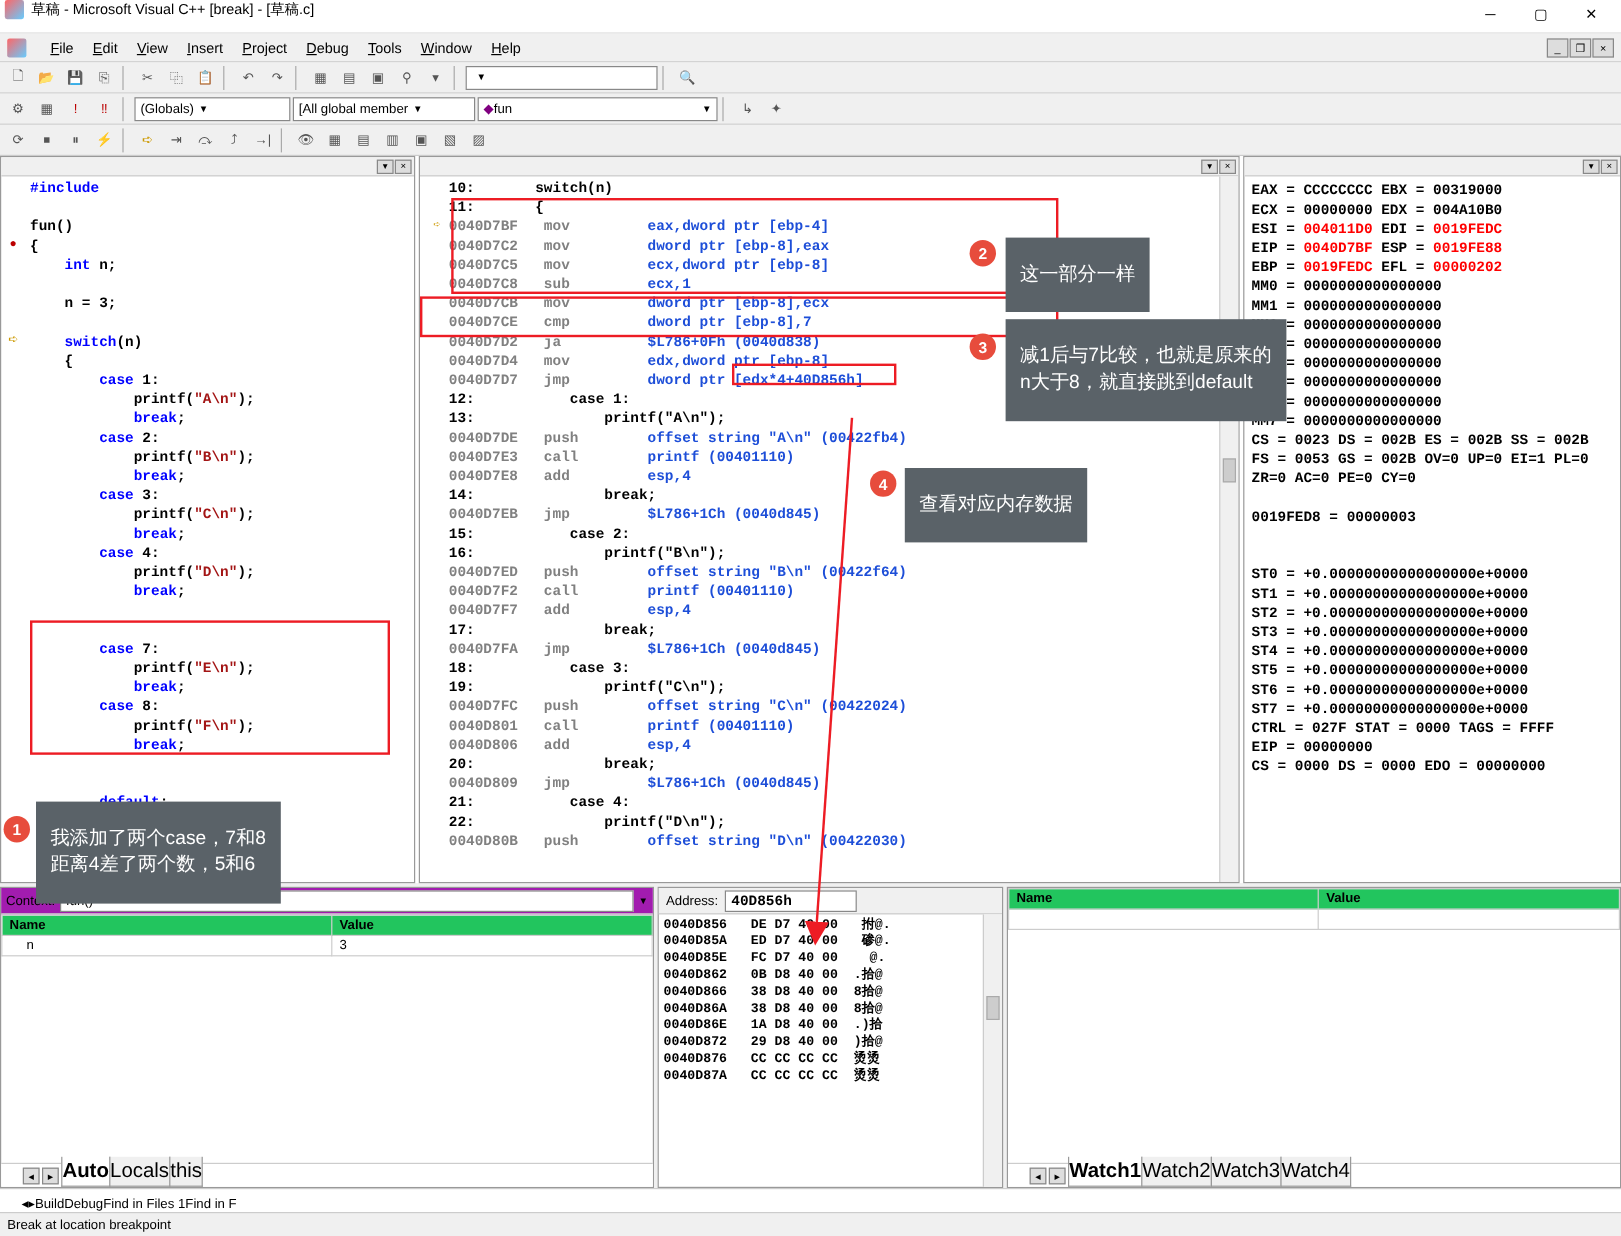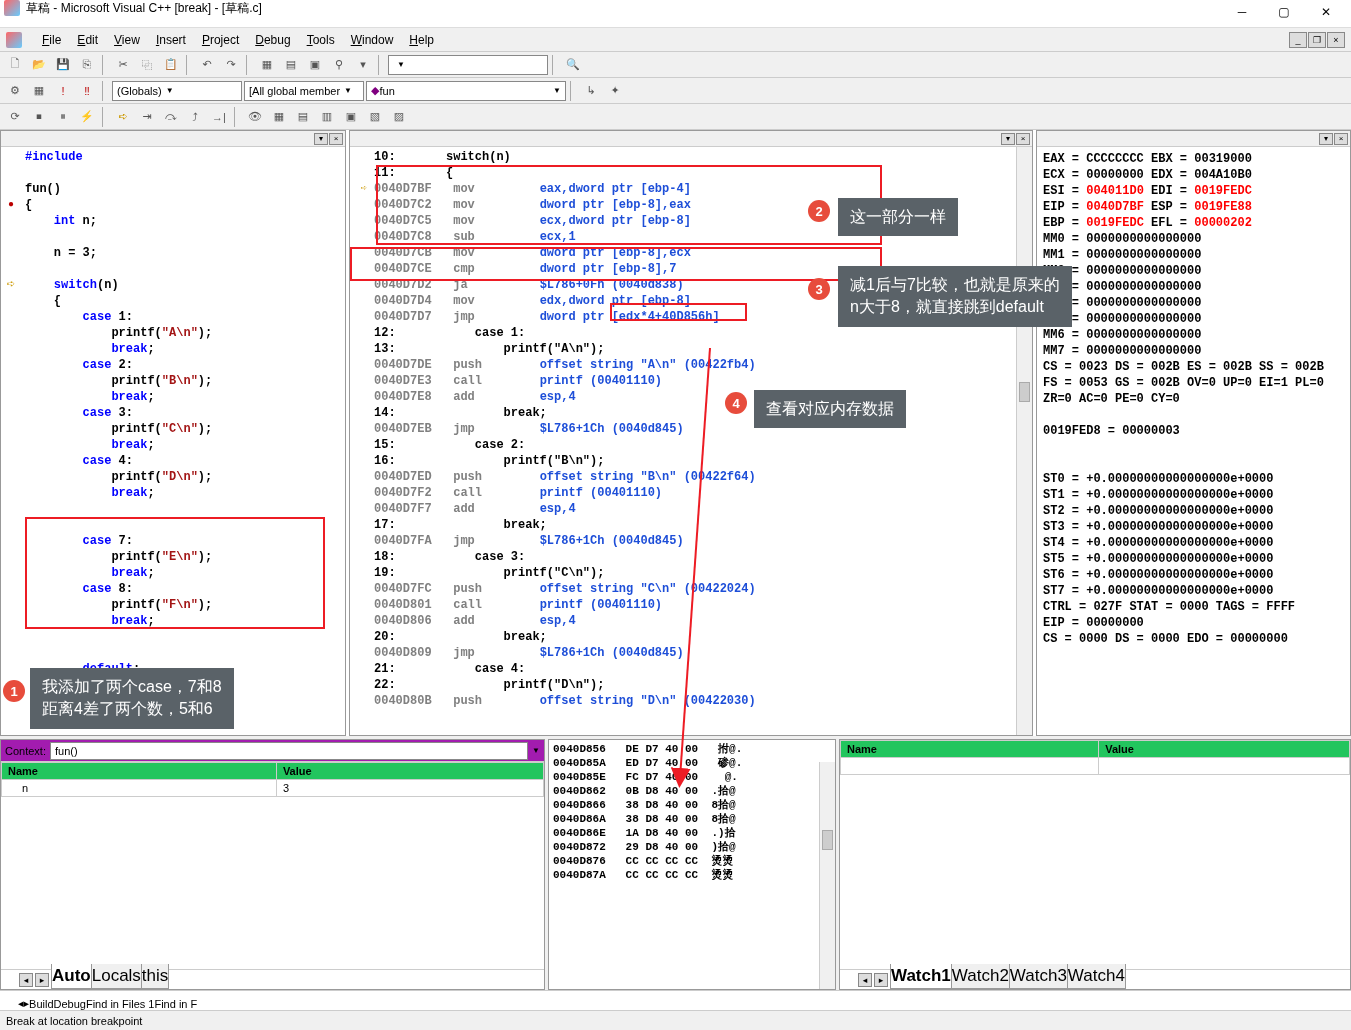--- a/index.html
+++ b/index.html
@@ -71,21 +71,21 @@
 .tabstrip .tab{padding:2px 0;border:1px solid #999;border-top:none;background:#f0f0f0;font-size:17px;margin-right:-1px;position:relative;top:0}
 .tabstrip .tab.active{background:#fff;font-weight:bold}
 .tabstrip .scr{width:14px;height:14px;border:1px solid #888;background:#ddd;display:flex;align-items:center;justify-content:center;font-size:9px;margin-right:2px;align-self:center}
 
 .outstrip{height:20px;background:#fff;border-top:1px solid #ccc;display:flex;align-items:flex-end;padding:0 18px}
 
 .status{height:20px;background:#f0f0f0;border-top:1px solid #ccc;display:flex;align-items:center;padding:0 6px;font-size:11px}
 
 .annot{position:absolute;z-index:50;pointer-events:none}
 .bubble-num{width:22px;height:22px;border-radius:50%;background:#e74c3c;color:#fff;display:flex;align-items:center;justify-content:center;font-weight:bold;font-size:13px}
-.callout{background:#5a6268;color:#fff;padding:8px 12px;font-size:16px;line-height:1.4;white-space:nowrap}
+.callout{background:#5a6268;color:#fff;padding:20px 12px;font-size:16px;line-height:1.4;white-space:nowrap}
 .red-arrow{position:absolute;z-index:49;pointer-events:none}
 .vscroll{position:absolute;right:0;top:16px;bottom:0;width:16px;background:#f0f0f0;border-left:1px solid #ccc}
 .vscroll .thumb{position:absolute;left:2px;right:2px;background:#cdcdcd;border:1px solid #aaa}
 </style>
 </head>
 <body>
 
 <div class="titlebar">
   <div class="ico"></div>
   <div class="ttl">草稿 - Microsoft Visual C++ [break] - [草稿.c]</div>
@@ -144,21 +144,21 @@
 <div class="toolbar">
   <div class="tbtn">⚙</div>
   <div class="tbtn">▦</div>
   <div class="tbtn" style="color:#b00">!</div>
   <div class="tbtn" style="color:#b00">‼</div>
   <div class="tsep"></div>
   <div class="tcombo" style="width:130px">
       <span>(Globals)</span>
       <span class="arr">▼</span>
     </div>
-  <div class="tcombo" style="width:120px">
+  <div class="tcombo" style="width:152px">
       <span>[All global member</span>
       <span class="arr">▼</span>
     </div>
   <div class="tcombo" style="width:200px">
       <span style="color:#800080">◆</span>
       <span>fun</span>
       <span class="arr" style="margin-left:auto">▼</span>
     </div>
   <div class="tsep"></div>
   <div class="tbtn">↳</div>
@@ -324,20 +324,24 @@
     <div class="tabstrip">
       <div class="scr">◂</div>
       <div class="scr">▸</div>
       <div class="tab active">Auto</div>
       <div class="tab">Locals</div>
       <div class="tab">this</div>
     </div>
   </div>
 
   <div class="bot-pane" style="width:288px;margin:0 3px">
+    <div class="addr-bar">
+      <label>Address:</label>
+      <input type="text" class="mono" value="40D856h" style="">
+    </div>
     <div class="memdump mono" id="memdump"><div>0040D856   DE D7 40 00   拊@.</div><div>0040D85A   ED D7 40 00   碜@.</div><div>0040D85E   FC D7 40 00    @.</div><div>0040D862   0B D8 40 00  .拾@</div><div>0040D866   38 D8 40 00  8拾@</div><div>0040D86A   38 D8 40 00  8拾@</div><div>0040D86E   1A D8 40 00  .)拾</div><div>0040D872   29 D8 40 00  )拾@</div><div>0040D876   CC CC CC CC  烫烫</div><div>0040D87A   CC CC CC CC  烫烫</div></div>
     <div class="vscroll" style="top:22px">
         <div class="thumb" style="top:30%;height:20px"></div>
       </div>
   </div>
 
   <div class="bot-pane" style="flex:1">
     <div class="grid">
       <table>
         <tbody>

